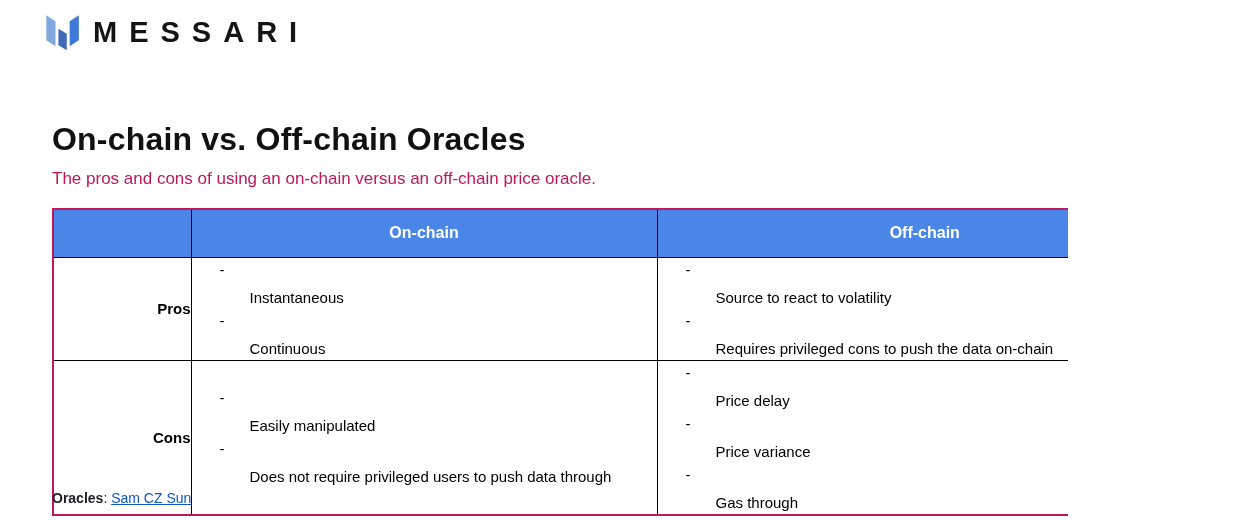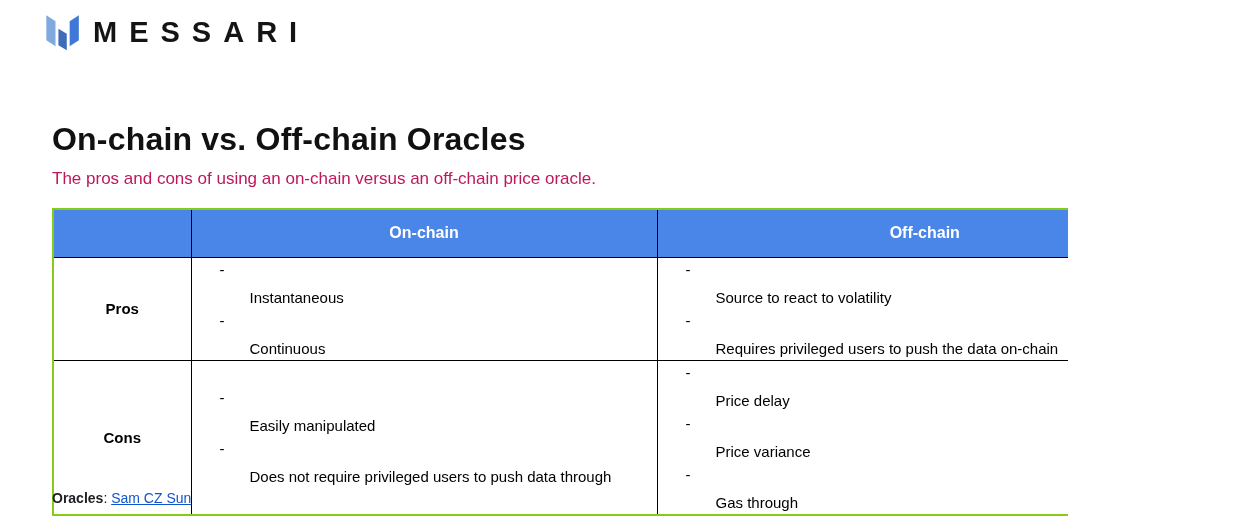--- a/index.html
+++ b/index.html
@@ -53,38 +53,38 @@
   }
 
   
   table.cmp {
     position: absolute;
     left: 52px;
     top: 208px;
     width: 1140px;
     border-collapse: collapse;
     table-layout: fixed;
-    border: 2px solid #84cc16;
+    border: 2px solid #be185d;
     font-size: 15px;
     color: #000;
   }
   table.cmp th, table.cmp td { border: 1px solid #000; padding: 0; }
   tr.head-row { height: 48px; }
   tr.row-pros { height: 85px; }
   tr.row-cons { height: 129px; }
   .head-row th {
     background: #4a86e8;
     color: #ffffff;
     font-size: 16px;
     font-weight: bold;
     text-align: center;
     vertical-align: middle;
   }
   .label-cell {
-    text-align: center;
+    text-align: right;
     vertical-align: middle;
     font-weight: bold;
     font-size: 15px;
   }
   .content-cell { vertical-align: middle; padding: 8px 40px 8px 0; }
   .li { display: flex; line-height: 23px; }
   .dash { flex: none; width: 30px; margin-left: 28px; }
   .txt { flex: 1; margin-top: 28px; }
 
   
@@ -142,21 +142,21 @@
             <span class="txt">Continuous</span>
           </div>
         </td>
         <td class="content-cell">
           <div class="li">
             <span class="dash">-</span>
             <span class="txt">Source to react to volatility</span>
           </div>
           <div class="li">
             <span class="dash">-</span>
-            <span class="txt">Requires privileged users to push the data on-chain</span>
+            <span class="txt">Requires privileged cons to push the data on-chain</span>
           </div>
         </td>
       </tr>
       <tr class="row-cons">
         <td class="label-cell">Cons</td>
         <td class="content-cell">
           <div class="li">
             <span class="dash">-</span>
             <span class="txt">Easily manipulated</span>
           </div>

